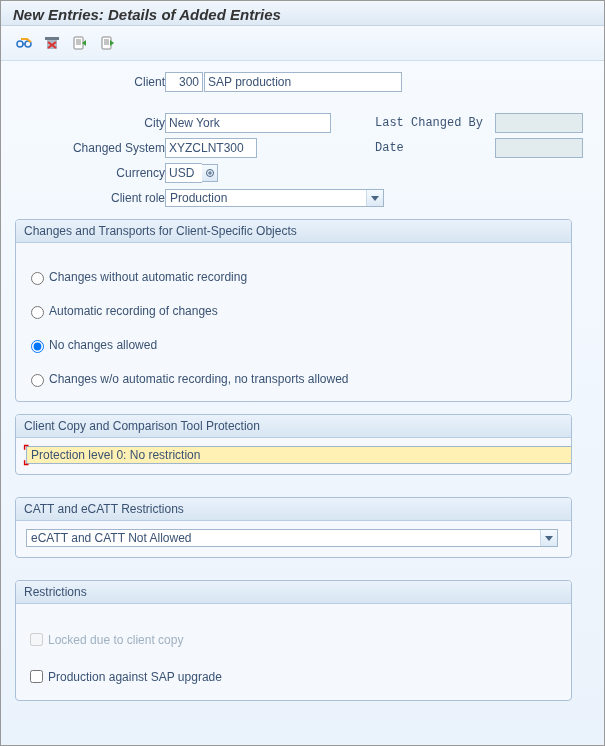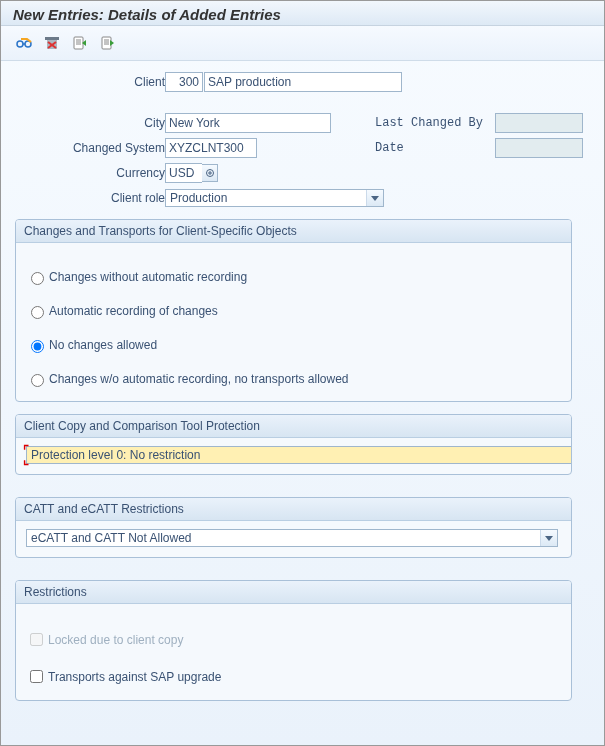--- a/index.html
+++ b/index.html
@@ -317,19 +317,19 @@
 
     <div class="group" style="width:555px;margin-top:22px">
       <div class="group-header">Restrictions</div>
       <div class="group-body">
         <label class="check-row disabled-text">
           <input type="checkbox" disabled="" style="">
           <span>Locked due to client copy</span>
         </label>
         <label class="check-row">
           <input type="checkbox" style="">
-          <span>Transports against SAP upgrade</span>
+          <span>Production against SAP upgrade</span>
         </label>
       </div>
     </div>
 
   </div>
 </div>
 
 </body></html>

